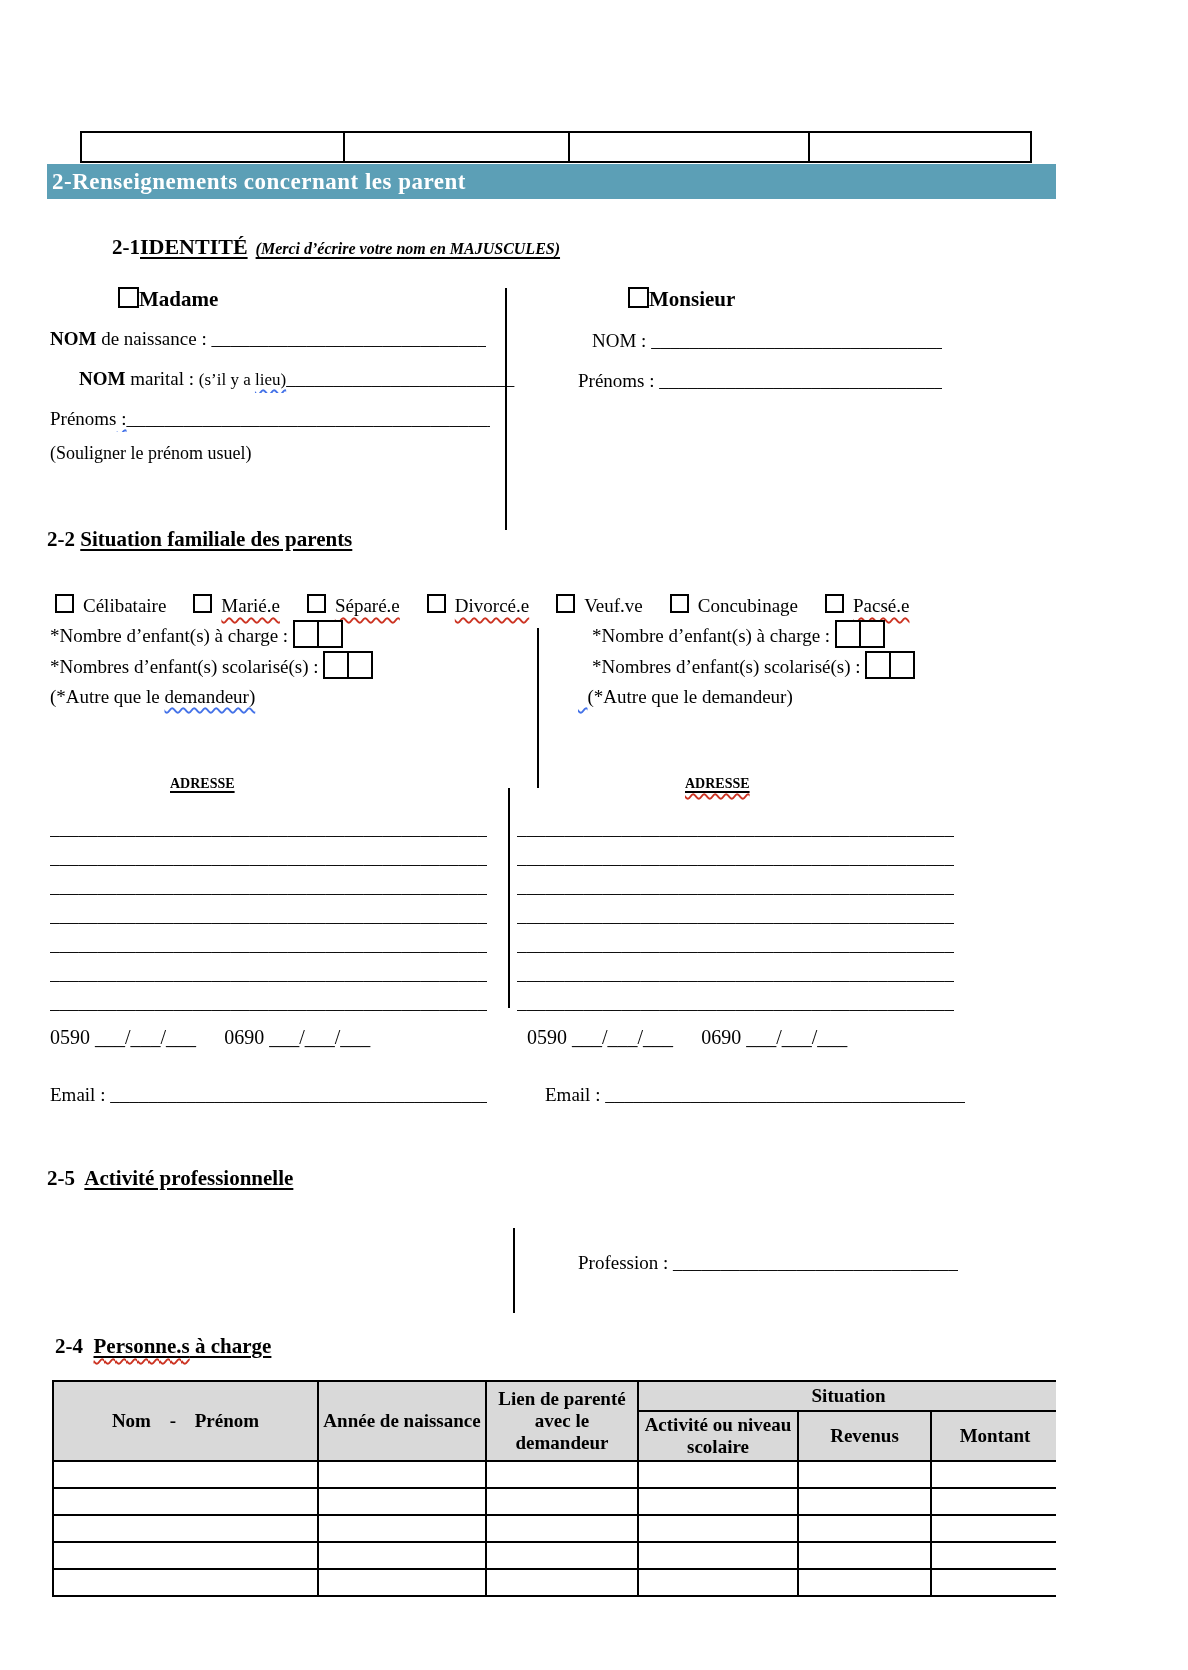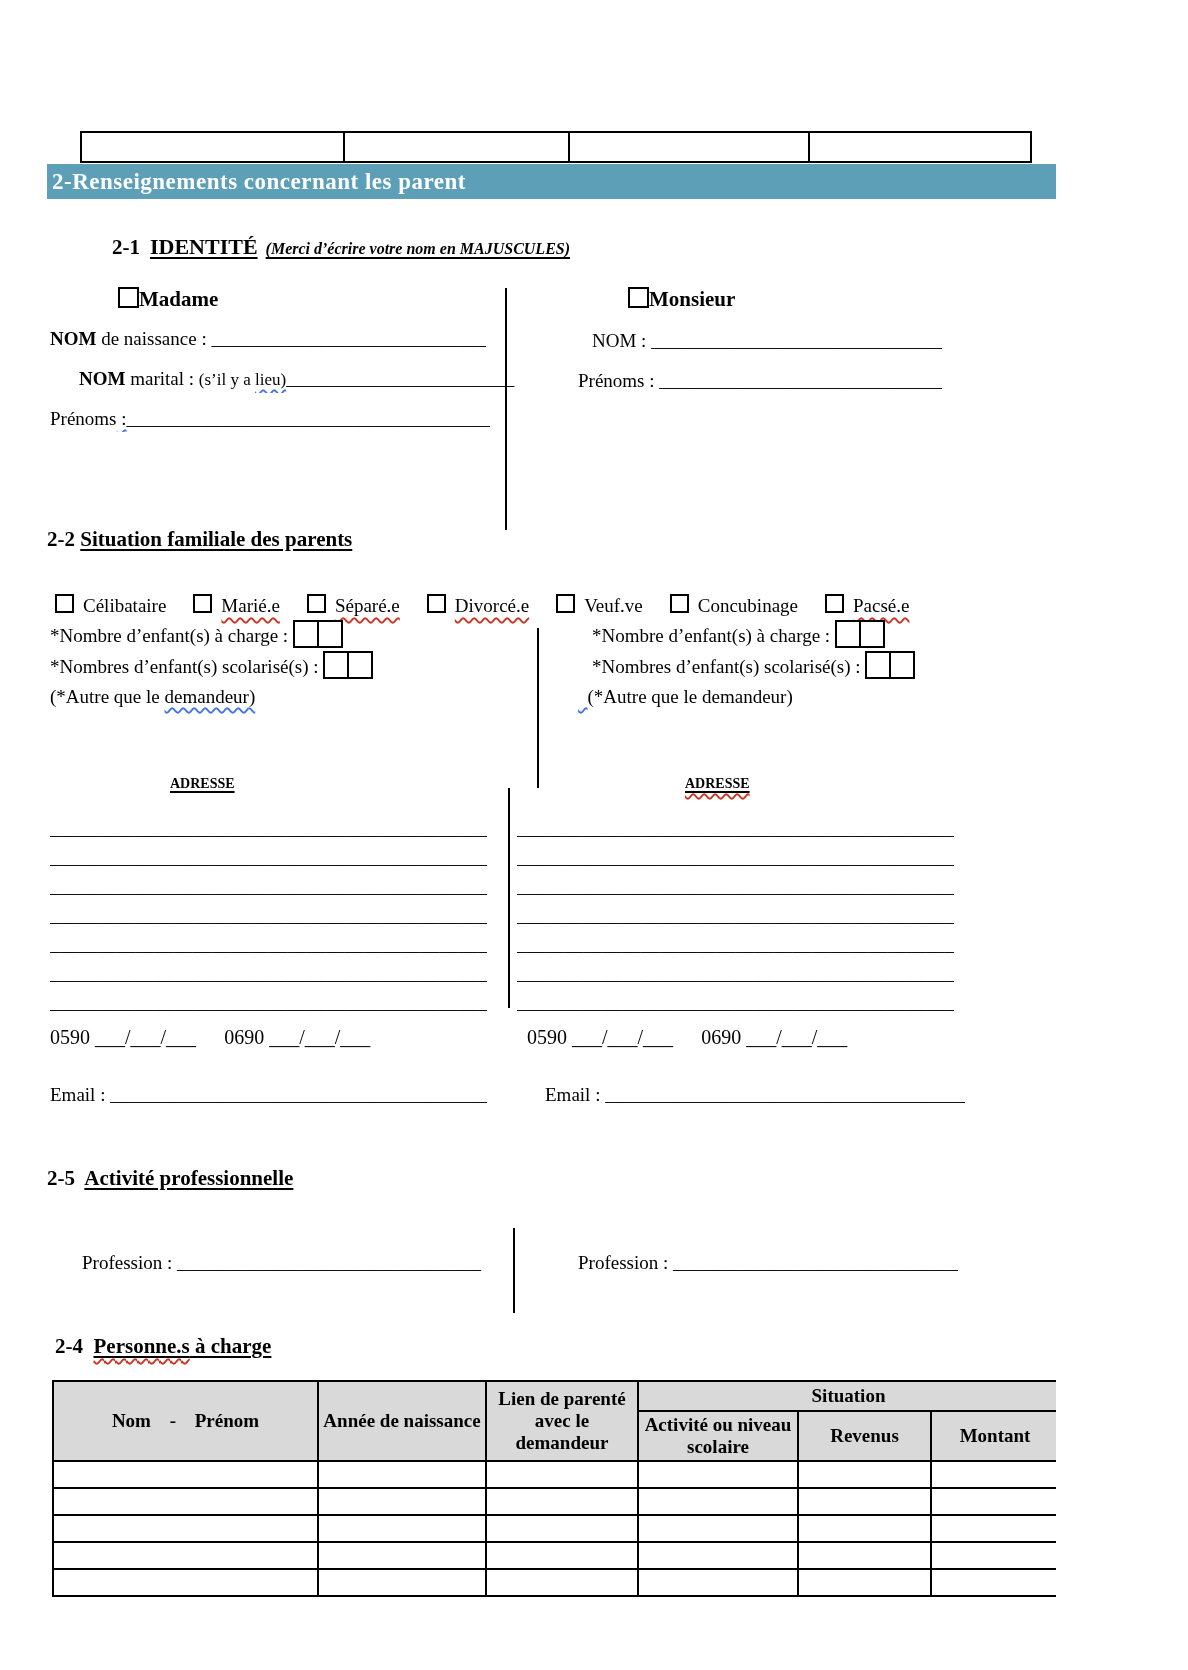--- a/index.html
+++ b/index.html
@@ -17,21 +17,21 @@
   .top-table{position:absolute;left:80px;top:131px;border-collapse:collapse;table-layout:fixed;}
   .top-table td{border:2px solid #000;height:28px;padding:0;background:#fff;}
   
   .banner{
     position:absolute;left:47px;top:164px;width:1050px;height:35px;
     background:var(--banner_bg,#5c9fb6);color:#fff;font-weight:bold;font-size:23px;
     display:flex;align-items:center;padding-left:5px;box-sizing:border-box;letter-spacing:.5px;
   }
   
   .sec-head{position:absolute;white-space:nowrap;font-weight:bold;}
-  .hnum{font-size:21px;font-weight:bold;margin-right:10px;}
+  .hnum{font-size:21px;font-weight:bold;}
   .htitle{font-size:22px;font-weight:bold;text-align:right;}
   .hnote{font-size:16px;font-weight:bold;font-style:italic;margin-left:8px;}
   
   .cb{display:inline-block;width:17px;height:17px;border:2px solid #000;background:#fff;vertical-align:-2px;}
   .cb-label{font-weight:bold;font-size:21px;margin-left:0;}
   .opt .cb{width:15px;height:15px;vertical-align:-1px;}
   .opt-label{font-size:19px;margin-left:9px;}
   .options{position:absolute;left:55px;top:594px;display:flex;gap:27px;white-space:nowrap;}
   
   .dbox{display:inline-block;width:22px;height:24px;border:2px solid #000;background:#fff;vertical-align:-6px;}
@@ -93,20 +93,23 @@
 
   <div class="row" style="left:50px;top:326px;width:436px;">
     <span class="b">NOM</span><span> de naissance : </span><span class="line">______________________________</span>
   </div>
   <div class="row" style="left:50px;top:366px;width:436px;margin-left:29px;">
     <span class="b">NOM</span><span> marital : </span><span style="font-size:17px;">(s’il y a </span><span class="wavy-blue" style="font-size:17px;">lieu)</span><span class="line">________________________</span>
   </div>
   <div class="row" style="left:50px;top:406px;width:440px;">
     <span>Prénoms</span><span class="wavy-blue"> :</span><span class="line">________________________________________</span>
   </div>
+  <div class="row" style="left:50px;top:440px;width:436px;font-size:18px;">
+    <span>(Souligner le prénom usuel)</span>
+  </div>
 
   <div class="row" style="left:592px;top:328px;width:350px;">
     <span>NOM : </span><span class="line">__________________________________</span>
   </div>
   <div class="row" style="left:578px;top:368px;width:364px;">
     <span>Prénoms : </span><span class="line">________________________________</span>
   </div>
 
   <div class="vline" style="left:505px;top:288px;height:242px;"></div>
 
@@ -192,23 +195,20 @@
     <span>Email : </span><span class="line">____________________________________________</span>
   </div>
 
   <div class="sec-head" style="left:47px;top:1166px;font-size:21px;">
     <span>2-5</span>&nbsp;
     <span class="u">Activité professionnelle</span>
   </div>
 
   <div class="vline" style="left:513px;top:1228px;height:85px;"></div>
 
-  <div class="row" style="left:82px;top:1250px;width:400px;">
-    <span>Profession : </span><span class="line">________________________________</span>
-  </div>
   <div class="row" style="left:578px;top:1250px;width:380px;">
     <span>Profession : </span><span class="line">________________________________</span>
   </div>
 
   <div class="sec-head" style="left:55px;top:1334px;font-size:21px;">
     <span>2-4</span>&nbsp;
     <span class="wavy-red"><span class="u">Personne.s</span></span><span class="u"> à charge</span>
   </div>
 
   <table class="dep-table">

